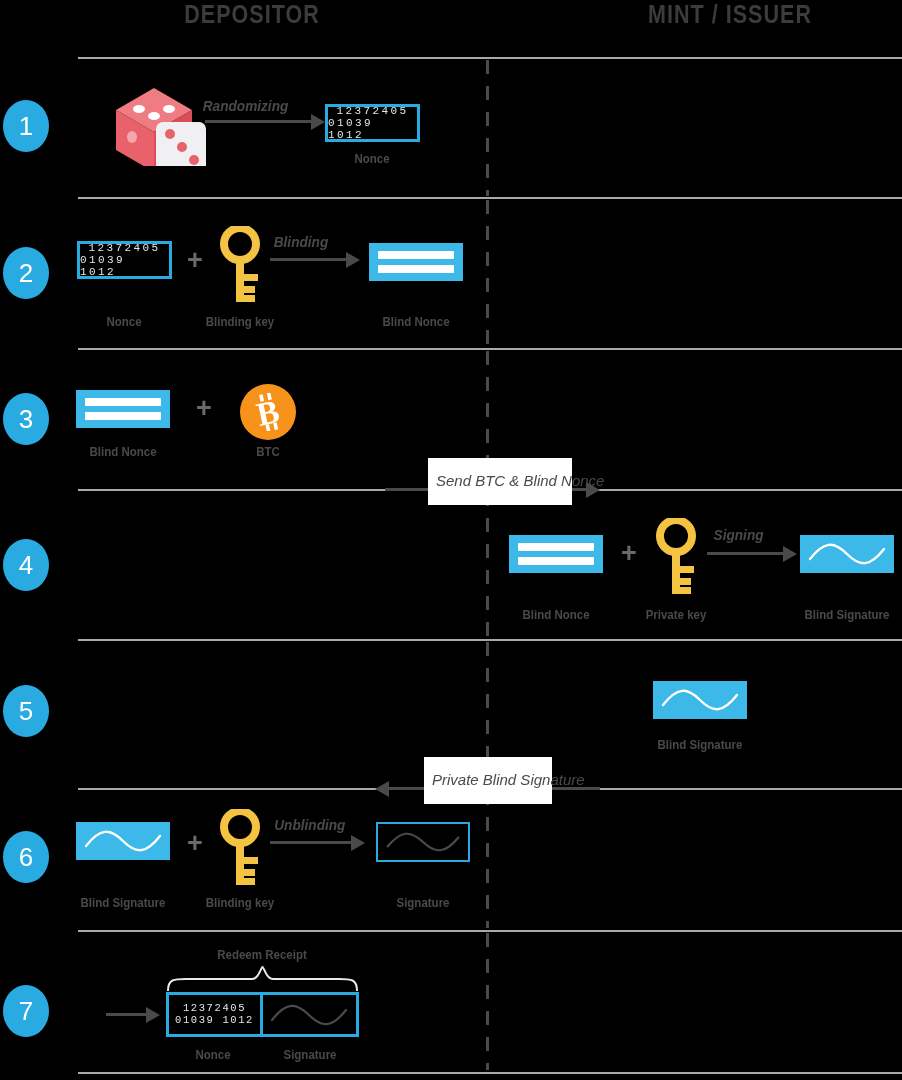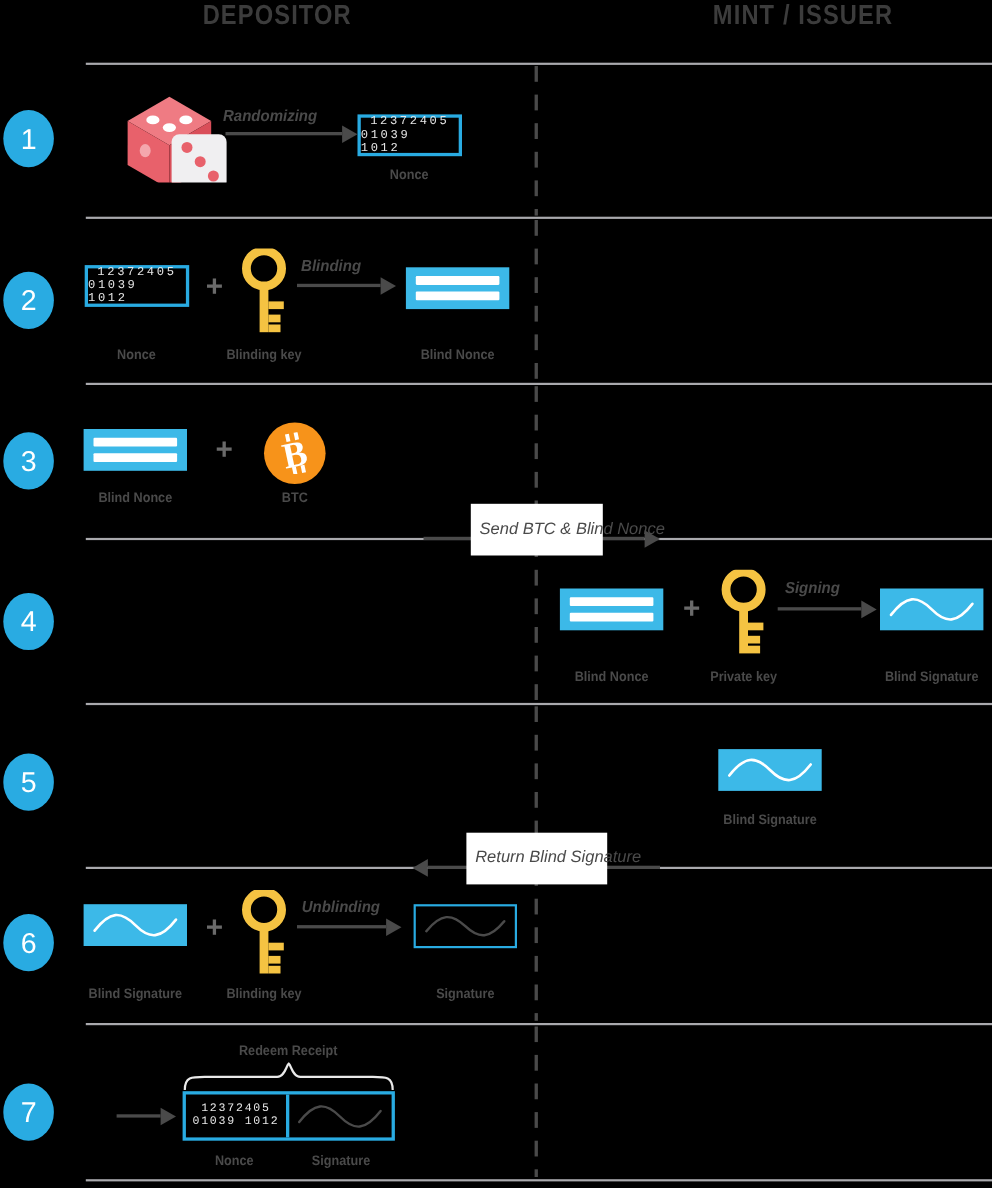--- a/index.html
+++ b/index.html
@@ -328,21 +328,21 @@
     <rect x="13" y="31" width="3.6" height="7" fill="#fff" transform="rotate(-12 18 20)"></rect>
     <rect x="21" y="31" width="3.6" height="7" fill="#fff" transform="rotate(-12 18 20)"></rect>
   </svg>
 </div>
 <div class="cap" style="left:218px; top:445px; width:100px">BTC</div>
 
 <div class="arrow" style="left:385px; top:482px; width:215px">
   <div class="shaft" style="width:201px"></div>
   <div class="head"></div>
 </div>
-<div class="msg-lbl" style="left:428px; top:458px; width:120px">Send BTC &amp; Blind Nonce</div>
+<div class="msg-lbl" style="left:428px; top:458px; width:144px">Send BTC &amp; Blind Nonce</div>
 
 <div class="blind-nonce" style="left:509px; top:535px; width:94px; height:38px">
   <i></i>
   <i></i>
 </div>
 <div class="cap" style="left:506px; top:608px; width:100px">Blind Nonce</div>
 
 <div class="plus" style="left:621px; top:540px">+</div>
 
 <div class="keyicon" style="left:655px; top:518px; width:42px; height:78px">
@@ -373,21 +373,21 @@
   <svg viewBox="0 0 94 38" preserveAspectRatio="none">
     <path d="M10 24 C 24 6, 34 6, 47 19 C 60 32, 70 32, 84 14" fill="none" stroke="#ffffff" stroke-width="2.4" stroke-linecap="round"></path>
   </svg>
 </div>
 <div class="cap" style="left:650px; top:738px; width:100px">Blind Signature</div>
 
 <div class="arrow" style="left:375px; top:781px; width:225px">
   <div class="shaft" style="left:14px; width:211px"></div>
   <div class="head-l"></div>
 </div>
-<div class="msg-lbl" style="left:424px; top:757px; width:128px">Return Blind Signature</div>
+<div class="msg-lbl" style="left:424px; top:757px; width:128px">Private Blind Signature</div>
 
 <div class="sig-block" style="left:76px; top:822px; width:94px; height:38px">
   <svg viewBox="0 0 94 38" preserveAspectRatio="none">
     <path d="M10 24 C 24 6, 34 6, 47 19 C 60 32, 70 32, 84 14" fill="none" stroke="#ffffff" stroke-width="2.4" stroke-linecap="round"></path>
   </svg>
 </div>
 <div class="cap" style="left:73px; top:896px; width:100px">Blind Signature</div>
 
 <div class="plus" style="left:187px; top:830px">+</div>
 

